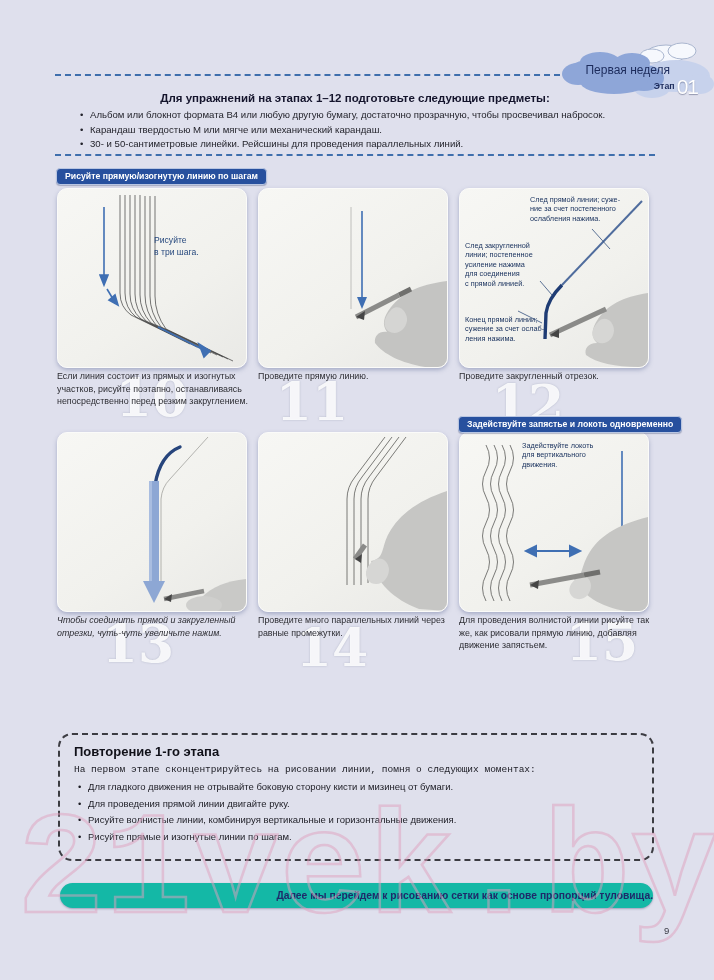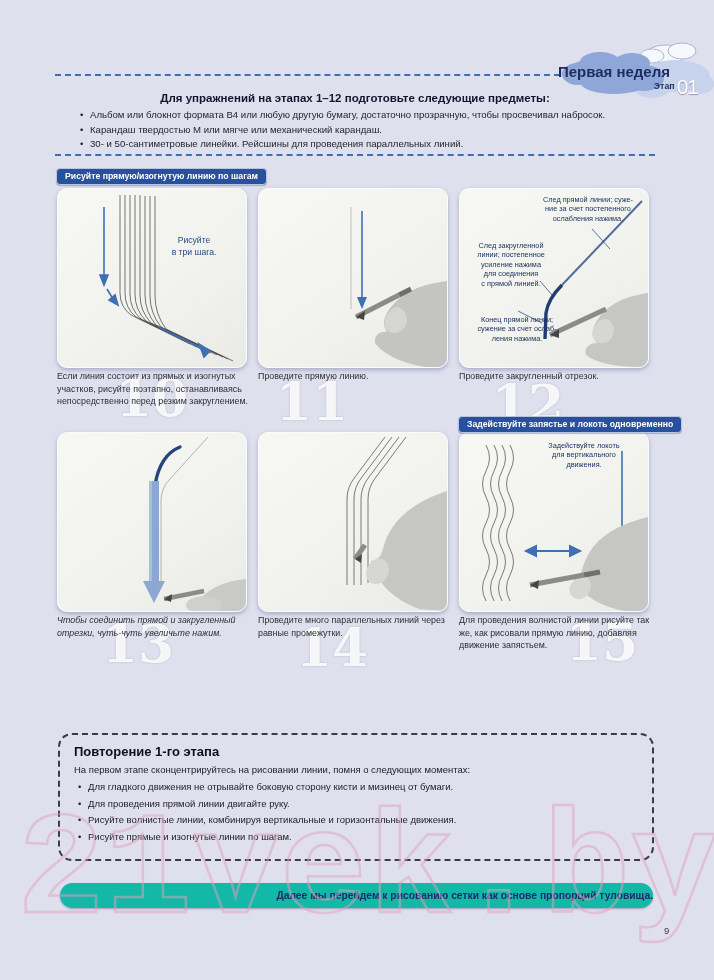--- a/index.html
+++ b/index.html
@@ -13,42 +13,42 @@
   .pre{white-space:pre-line;}
 
   
   .dash{border-top:2px dashed #3f6fad;height:0;}
   .dash-top{left:55px;top:74px;width:505px;}
   .dash-mid{left:55px;top:154px;width:600px;}
 
   
   .badge{left:548px;top:38px;width:166px;height:72px;z-index:5;}
   .badge svg{position:absolute;left:0;top:0;}
-  .badge-week{position:absolute;right:44px;top:25px;font-size:15px;font-weight:bold;color:#1d2c5c;}
+  .badge-week{position:absolute;right:44px;top:25px;font-size:12px;font-weight:normal;color:#1d2c5c;}
   .badge-stage{position:absolute;right:16px;top:37px;color:#1d2c5c;font-size:8.8px;font-weight:bold;}
   .badge-stage .num{font-size:21px;font-weight:normal;color:#ffffff;letter-spacing:-1px;vertical-align:-5px;margin-left:2px;text-shadow:0 1px 1px rgba(30,40,80,.4);}
 
   
   .hdr-title{left:55px;top:92px;width:600px;text-align:center;font-size:11.5px;font-weight:bold;color:#14142c;}
   .hdr-list{left:80px;top:108px;width:580px;margin:0;padding:0;list-style:none;}
   .hdr-list li{font-size:9.6px;color:#24242c;line-height:14.5px;padding-left:10px;position:relative;}
   .hdr-list li::before{content:"•";position:absolute;left:0;color:#24242c;}
 
   
   .pill{background:#27509e;color:#fff;font-size:8.7px;font-weight:bold;
         padding:2px 8px 3px 8px;border-radius:4px;border:1px solid #b9c6e2;
         box-shadow:0 1px 1px rgba(80,90,130,.4);white-space:nowrap;z-index:4;}
   .pill1{left:56px;top:168px;}
   .pill2{left:458px;top:416px;}
 
   
   .panel{width:188px;height:178px;border-radius:10px;
          background:linear-gradient(145deg,#f7f7f4 0%,#f1f1ed 60%,#e9e9e6 100%);
          box-shadow:0 2px 4px rgba(110,120,160,.5);
-         border:1px solid #fbfbf9;overflow:hidden;z-index:2;text-align:center;}
+         border:1px solid #fbfbf9;overflow:hidden;z-index:2;}
   .panel svg{position:absolute;left:0;top:0;}
   .p1{left:57px;top:188px;}  .p2{left:258px;top:188px;}  .p3{left:459px;top:188px;}
   .p4{left:57px;top:432px;}  .p5{left:258px;top:432px;}  .p6{left:459px;top:432px;}
 
   .inner-note{position:absolute;font-size:8.6px;color:#27497e;line-height:1.35;}
   .anno{position:absolute;font-size:7.3px;color:#1d3560;line-height:1.3;z-index:3;}
 
   
   .caption{font-size:8.9px;color:#2d2d33;line-height:1.42;z-index:3;}
   .cap1{left:57px;top:370px;width:198px;}
@@ -62,21 +62,21 @@
   .wm-num{font-family:"DejaVu Serif",serif;font-size:52px;font-weight:bold;
           color:rgba(255,255,255,.88);text-shadow:0 0 2px rgba(140,145,170,.55);
           z-index:1;transform:translateX(-50%);line-height:1;}
   .n10{left:152px;top:372px;} .n11{left:312px;top:376px;} .n12{left:528px;top:378px;}
   .n13{left:138px;top:618px;} .n14{left:332px;top:622px;} .n15{left:602px;top:616px;}
 
   
   .review{left:58px;top:733px;width:566px;min-height:100px;border:2px dashed #3c3c42;
           border-radius:14px;padding:9px 12px 10px 14px;z-index:2;background:rgba(223,224,237,.2);}
   .review-title{font-size:13px;font-weight:bold;color:#101018;margin-bottom:5px;}
-  .review-intro{font-size:9.5px;color:#202028;margin-bottom:1px;}
+  .review-intro{font-size:9.5px;color:#202028;margin-bottom:1px;font-family:Liberation Mono, monospace;}
   .review-list{margin:4px;padding:0;list-style:none;}
   .review-list li{font-size:9.5px;color:#1c1c24;line-height:16.5px;padding-left:10px;position:relative;}
   .review-list li::before{content:"•";position:absolute;left:0;}
 
   
   .footer-bar{left:60px;top:883px;width:593px;height:25px;border-radius:13px;
               background:#14b8a6;box-shadow:0 1px 2px rgba(90,100,140,.5);
               display:flex;align-items:center;justify-content:flex-end;z-index:2;}
   .footer-bar span{font-size:10.3px;font-weight:bold;color:#1e2a6a;}
 

